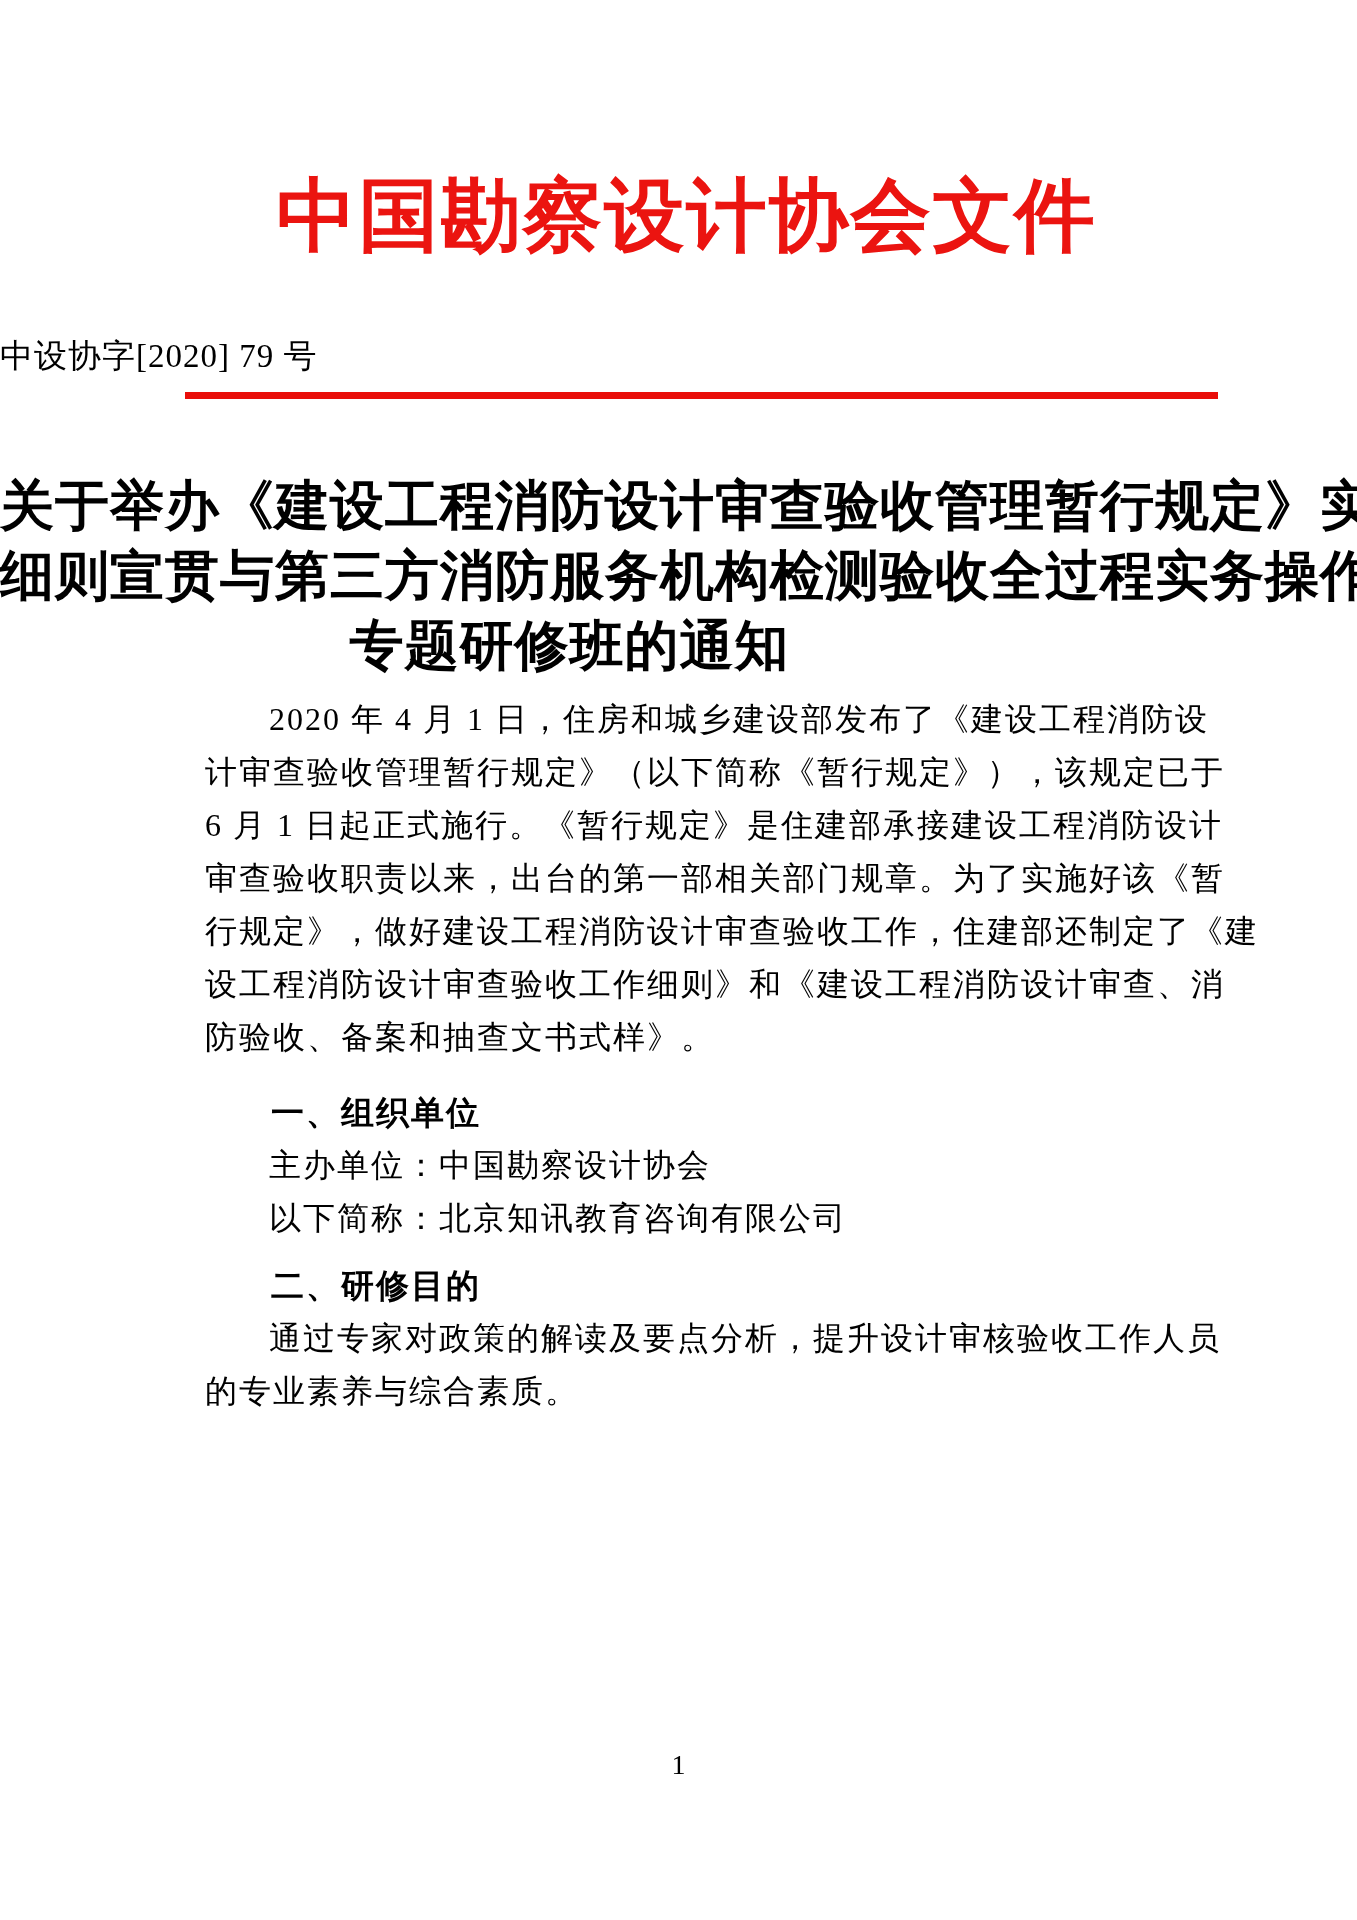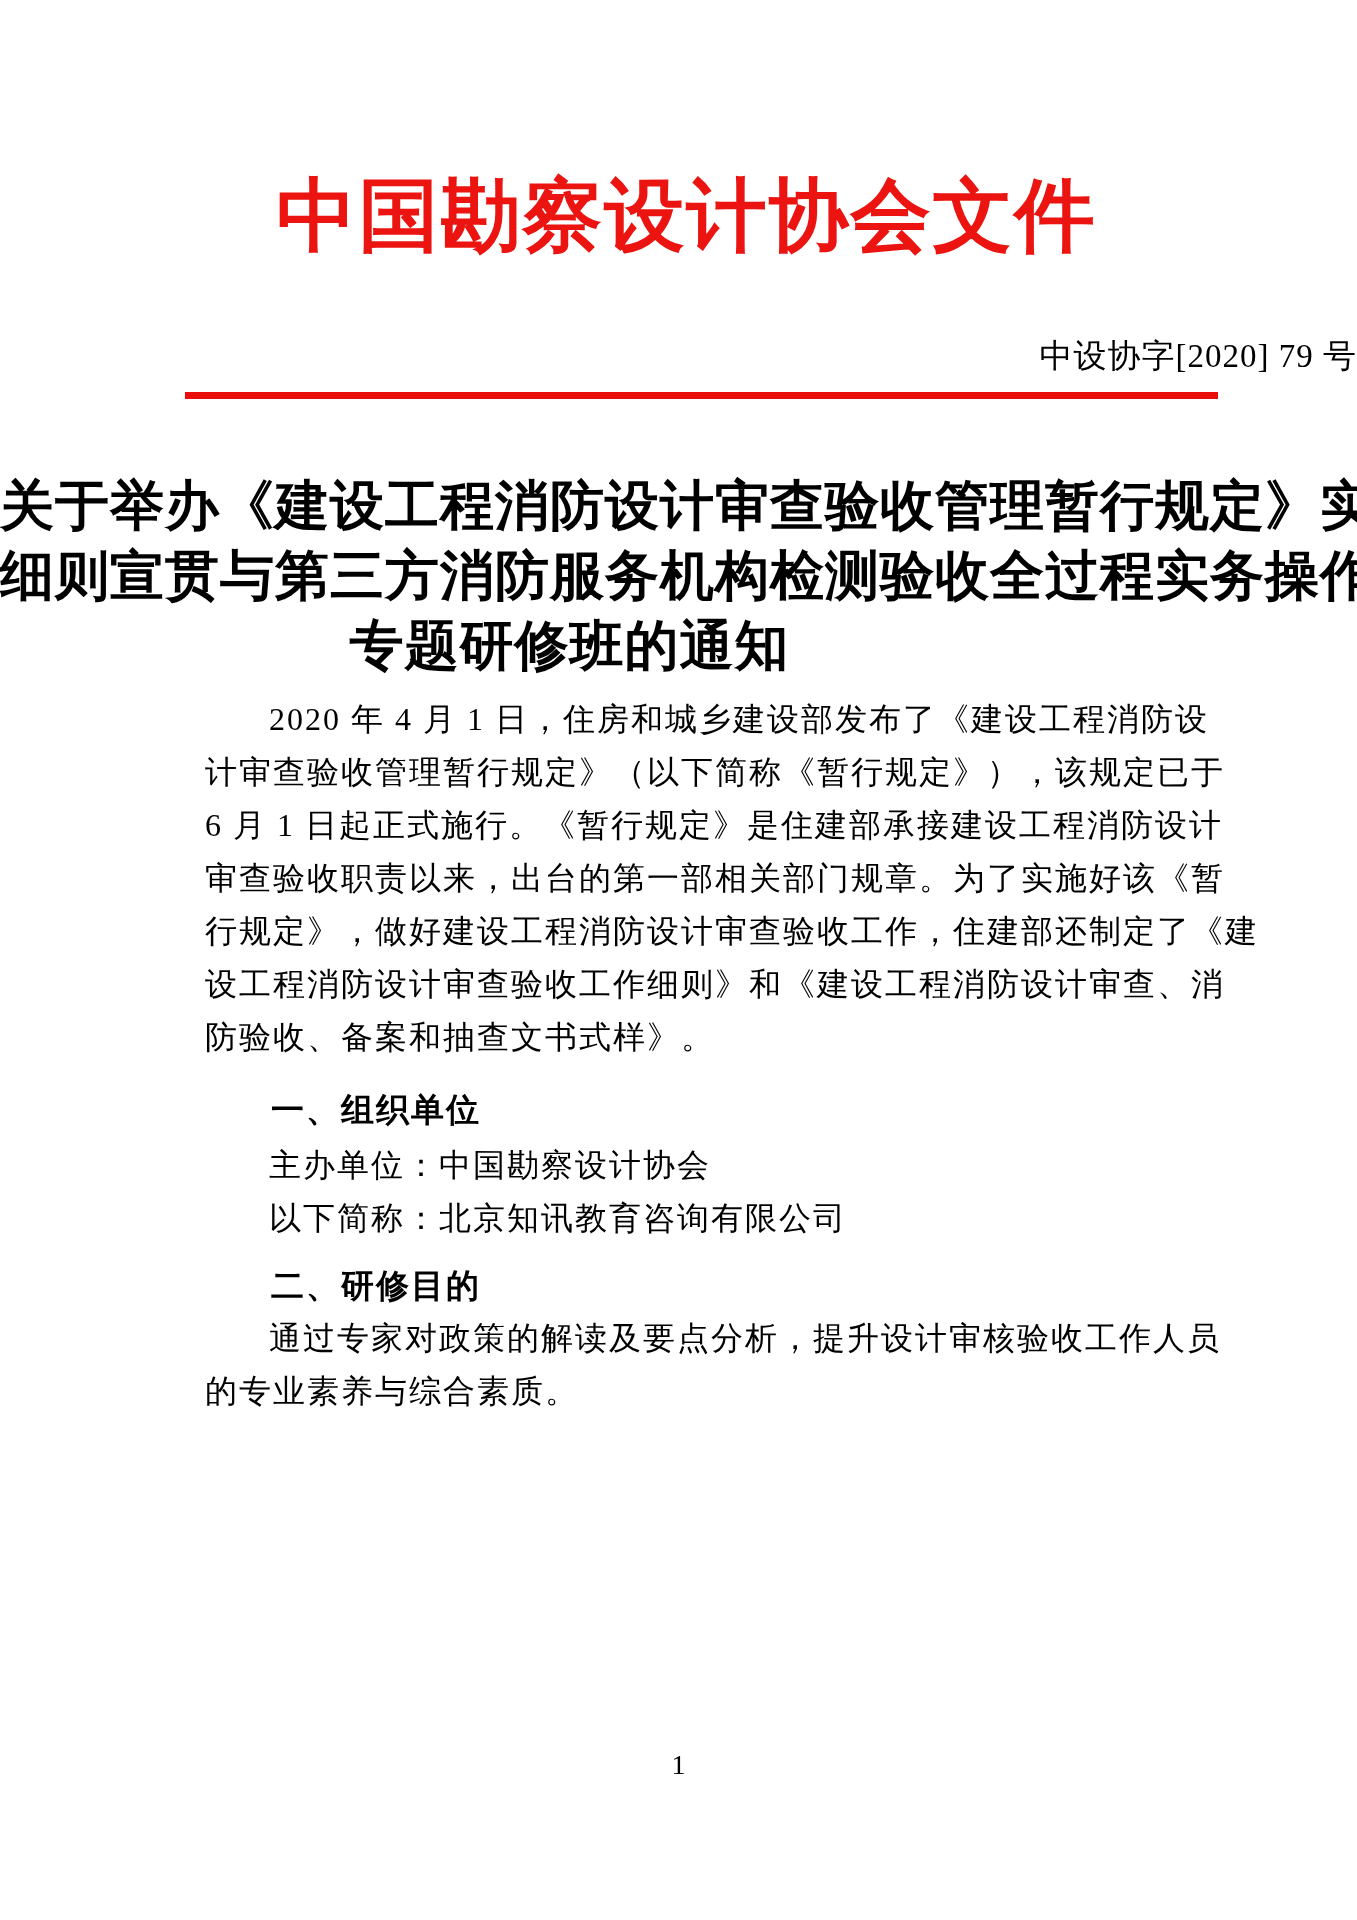--- a/index.html
+++ b/index.html
@@ -32,21 +32,21 @@
     letter-spacing: 2px;
     color: #EB1410;
     white-space: pre;
     padding-left: 8px;
   }
   .doc-number {
     position: absolute;
     top: 336px;
     left: 0;
     width: 1357px;
-    text-align: right;
+    text-align: left;
     font-size: 33px;
     line-height: 40px;
     letter-spacing: 1px;
     white-space: pre;
   }
   .red-rule {
     position: absolute;
     top: 392px;
     left: 185px;
     width: 1033px;
@@ -92,21 +92,21 @@
   .doc-body h3.sec-heading {
     margin: 0;
     white-space: pre;
     text-indent: 2em;
     font-family: "Liberation Sans", "DejaVu Sans", sans-serif;
     font-weight: 700;
     font-size: 33px;
     line-height: 53px;
     letter-spacing: 2px;
   }
-  .doc-body h3.sec-heading.gap-lg { margin-top: 22px; font-family: Liberation Mono, monospace; }
+  .doc-body h3.sec-heading.gap-lg { margin-top: 22px; }
   .doc-body h3.sec-heading.gap-md { margin-top: 14px; }
 
   
   .page-number {
     position: absolute;
     top: 1748px;
     left: 0;
     width: 1357px;
     text-align: center;
     font-size: 28px;

